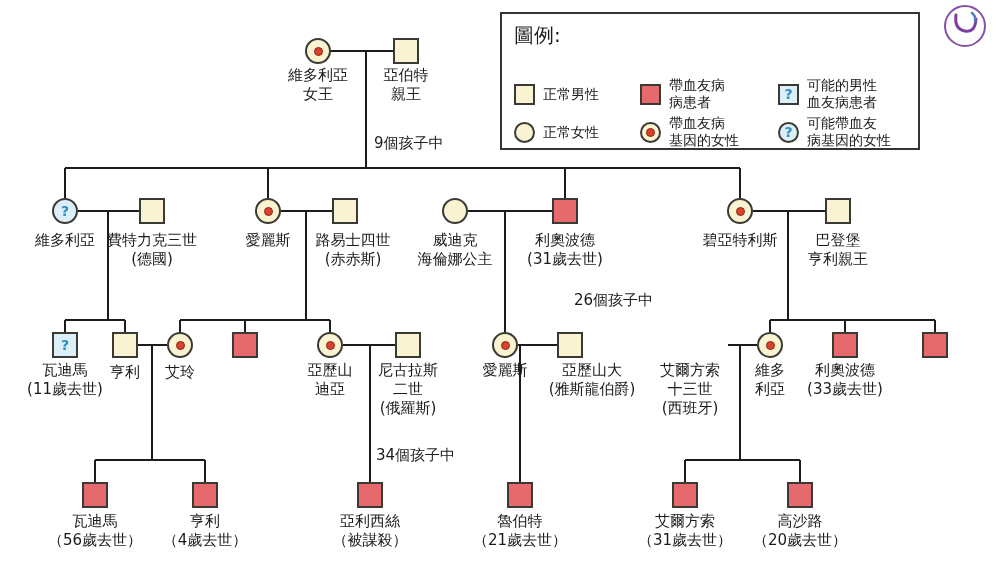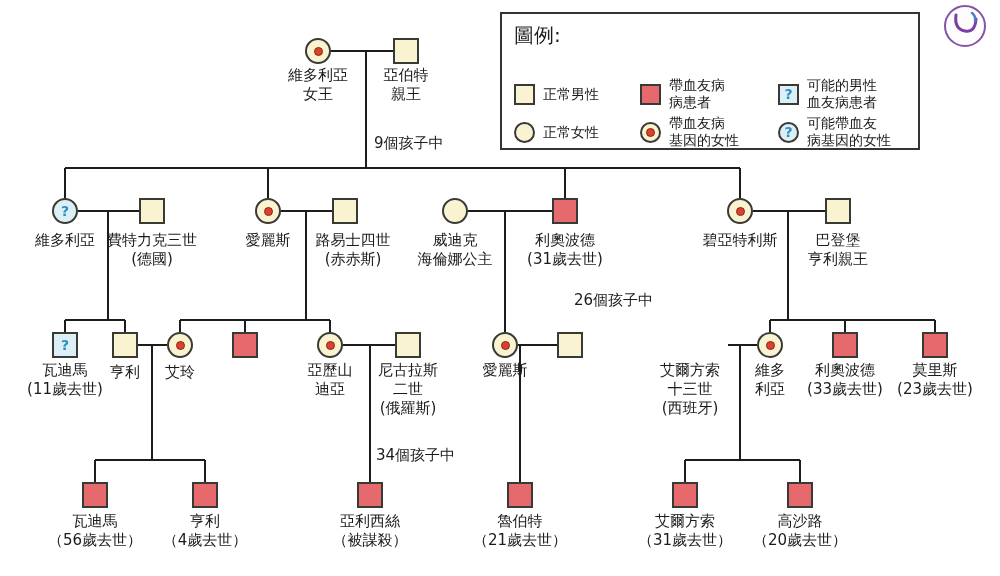--- a/index.html
+++ b/index.html
@@ -149,29 +149,29 @@
   <div class="lbl" style="left:65px;top:361px">瓦迪馬
 (11歲去世)</div>
   <div class="lbl" style="left:125px;top:363px">亨利</div>
   <div class="lbl" style="left:180px;top:363px">艾玲</div>
   <div class="lbl" style="left:330px;top:361px">亞歷山
 迪亞</div>
   <div class="lbl" style="left:408px;top:361px">尼古拉斯
 二世
 (俄羅斯)</div>
   <div class="lbl" style="left:505px;top:361px">愛麗斯</div>
+  <div class="lbl" style="left:592px;top:361px">亞歷山大
+(雅斯龍伯爵)</div>
   <div class="lbl" style="left:690px;top:361px">艾爾方索
 十三世
 (西班牙)</div>
   <div class="lbl" style="left:770px;top:361px">維多
 利亞</div>
   <div class="lbl" style="left:845px;top:361px">利奧波德
 (33歲去世)</div>
-  <div class="lbl" style="left:935px;top:361px">莫里斯
-(23歲去世)</div>
   <div class="lbl" style="left:95px;top:512px">瓦迪馬
 （56歲去世）</div>
   <div class="lbl" style="left:205px;top:512px">亨利
 （4歲去世）</div>
   <div class="lbl" style="left:370px;top:512px">亞利西絲
 （被謀殺）</div>
   <div class="lbl" style="left:520px;top:512px">魯伯特
 （21歲去世）</div>
   <div class="lbl" style="left:685px;top:512px">艾爾方索
 （31歲去世）</div>

